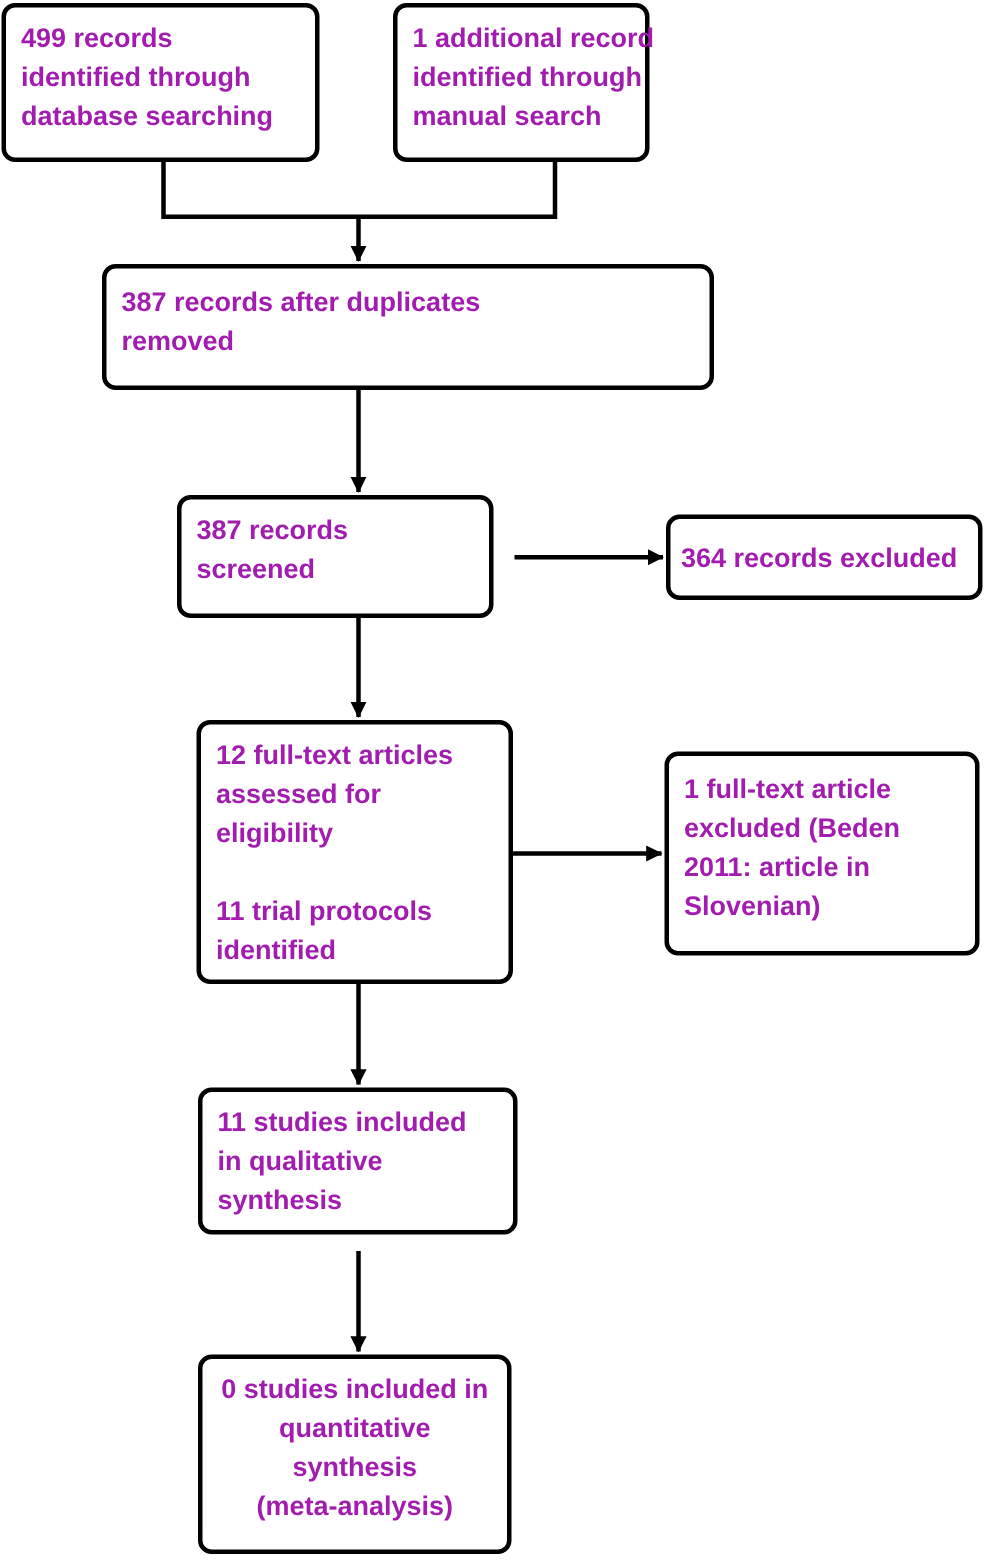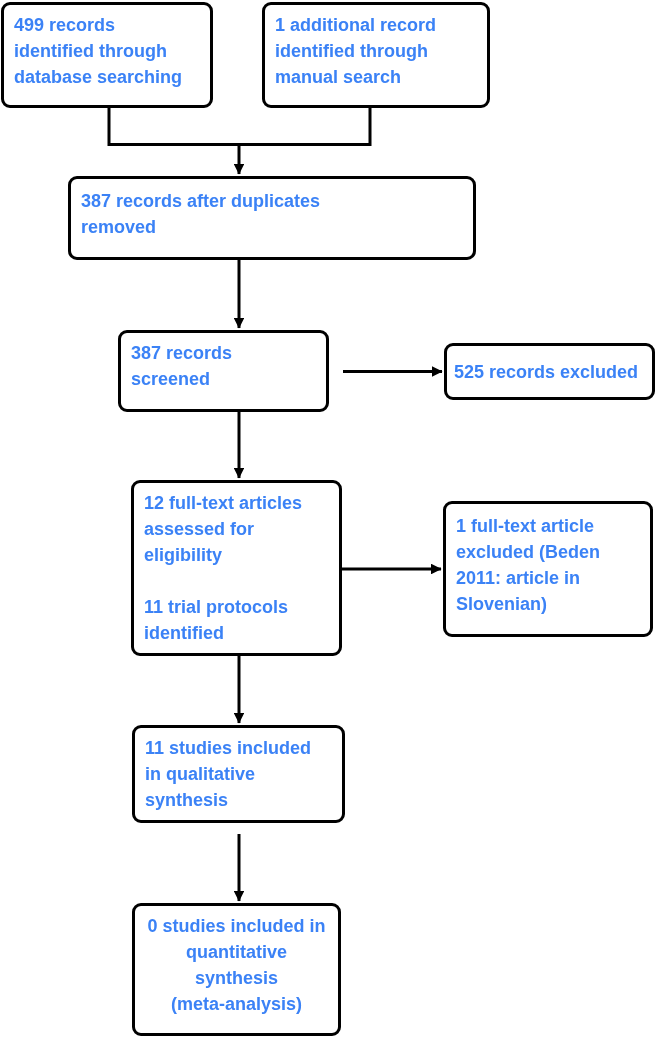--- a/index.html
+++ b/index.html
@@ -21,35 +21,35 @@
     top: 0;
     width: 657px;
     height: 1041px;
   }
   .node {
     position: absolute;
     box-sizing: border-box;
     background: #ffffff;
     border: 3px solid #000000;
     border-radius: 9px;
-    color: #3b82f6;
+    color: #a21caf;
     font-size: 18px;
     font-weight: bold;
     line-height: 26px;
     white-space: pre;
     padding: 7px 10px;
   }
   .node.center-v {
     display: flex;
     align-items: center;
     padding: 0 7px;
   }
   
   #n-db      { left: 1px;   top: 2px;   width: 212px; height: 106px; }
-  #n-manual  { left: 262px; top: 2px;   width: 228px; height: 106px; }
+  #n-manual  { left: 262px; top: 2px;   width: 171px; height: 106px; }
   #n-dedup   { left: 68px;  top: 176px; width: 408px; height: 84px;  padding-top: 9px; }
   #n-screen  { left: 118px; top: 330px; width: 211px; height: 82px;  }
   #n-exclrec { left: 444px; top: 343px; width: 211px; height: 57px;  }
   #n-fulltxt { left: 131px; top: 480px; width: 211px; height: 176px; }
   #n-exclft  { left: 443px; top: 501px; width: 210px; height: 136px; padding-top: 9px; }
   #n-qual    { left: 132px; top: 725px; width: 213px; height: 98px; }
   #n-quant   { left: 132px; top: 903px; width: 209px; height: 133px; text-align: center; }
 </style>
 </head>
 <body>
@@ -80,21 +80,21 @@
   <div class="node" id="n-manual">1 additional record
 identified through
 manual search</div>
 
   <div class="node" id="n-dedup">387 records after duplicates
 removed</div>
 
   <div class="node" id="n-screen">387 records
 screened</div>
 
-  <div class="node center-v" id="n-exclrec">525 records excluded</div>
+  <div class="node center-v" id="n-exclrec">364 records excluded</div>
 
   <div class="node" id="n-fulltxt">12 full-text articles
 assessed for
 eligibility
 
 11 trial protocols
 identified</div>
 
   <div class="node" id="n-exclft">1 full-text article
 excluded (Beden

